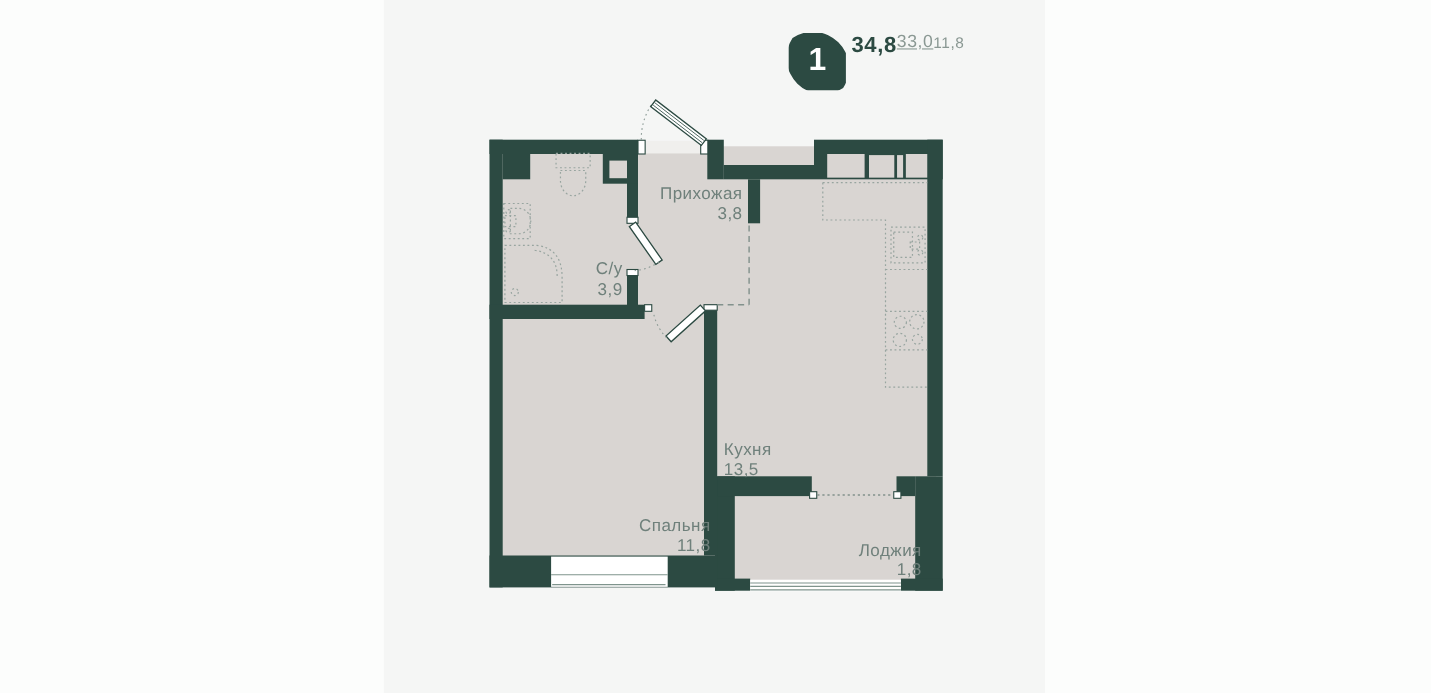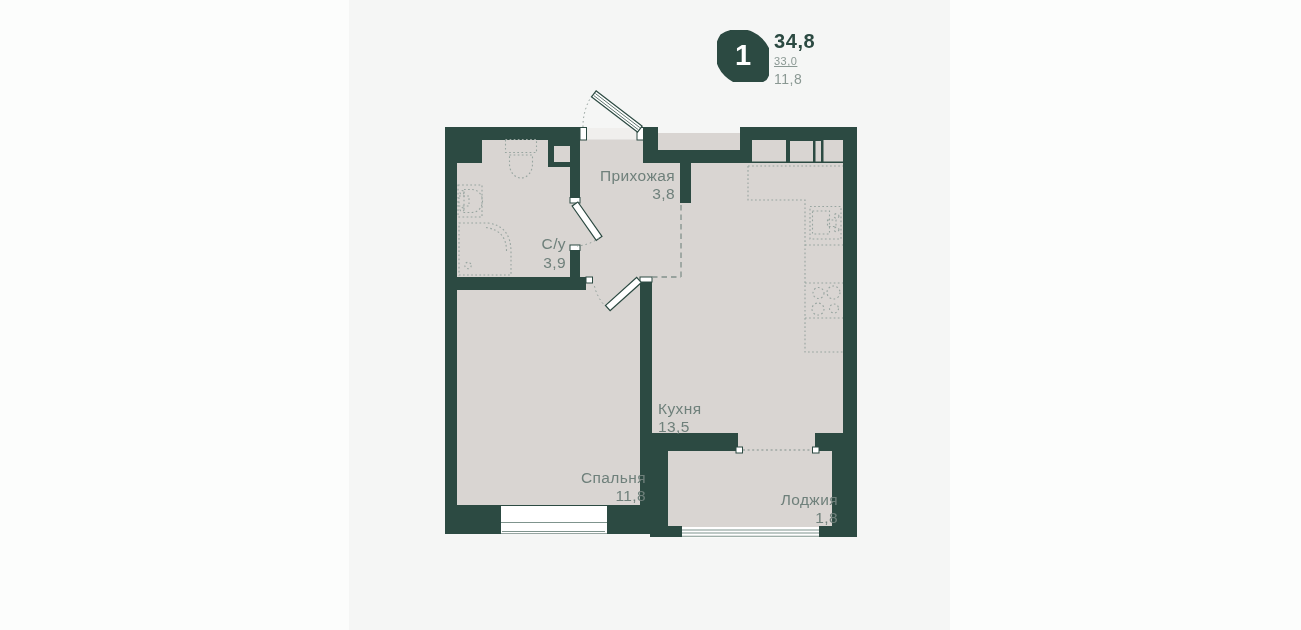--- a/index.html
+++ b/index.html
@@ -13,23 +13,23 @@
     font-family:"Liberation Sans", sans-serif;
   }
   .panel{
     position:absolute;left:349px;top:0;width:601px;height:630px;
     background:var(--panel);
   }
   .plan-svg{position:absolute;left:0;top:0;}
   
   .legend{position:absolute;left:368px;top:30px;display:flex;}
   .leaf-wrap{position:relative;width:52px;height:52px;}
-  .legend-text{margin-left:5px;display:flex;flex-direction:column;}
+  .legend-text{margin-left:5px;display:flex;}
   .total-area{font-size:20px;font-weight:bold;color:var(--wall);letter-spacing:0.6px;line-height:22px;}
-  .living-area{font-size:11px;color:var(--legend-secondary);text-decoration:underline;line-height:18px;letter-spacing:0.5px;}
+  .living-area{font-size:16px;color:var(--legend-secondary);text-decoration:underline;line-height:18px;letter-spacing:0.5px;}
   .extra-area{font-size:14px;color:var(--legend-secondary);line-height:18px;letter-spacing:0.5px;}
   
   .wall{fill:var(--wall);}
   .floor{fill:var(--floor);}
   .shaft{fill:var(--floor);}
   .cap{fill:#ffffff;stroke:var(--wall);stroke-width:1;}
   .opening{fill:#f0efed;}
   .door-leaf{fill:#ffffff;stroke:var(--wall);stroke-width:1.2;}
   .leaf-line{stroke:var(--wall);stroke-width:0.7;}
   .swing-arc{fill:none;stroke:#8b9a95;stroke-width:1;stroke-dasharray:1.5 3;}

